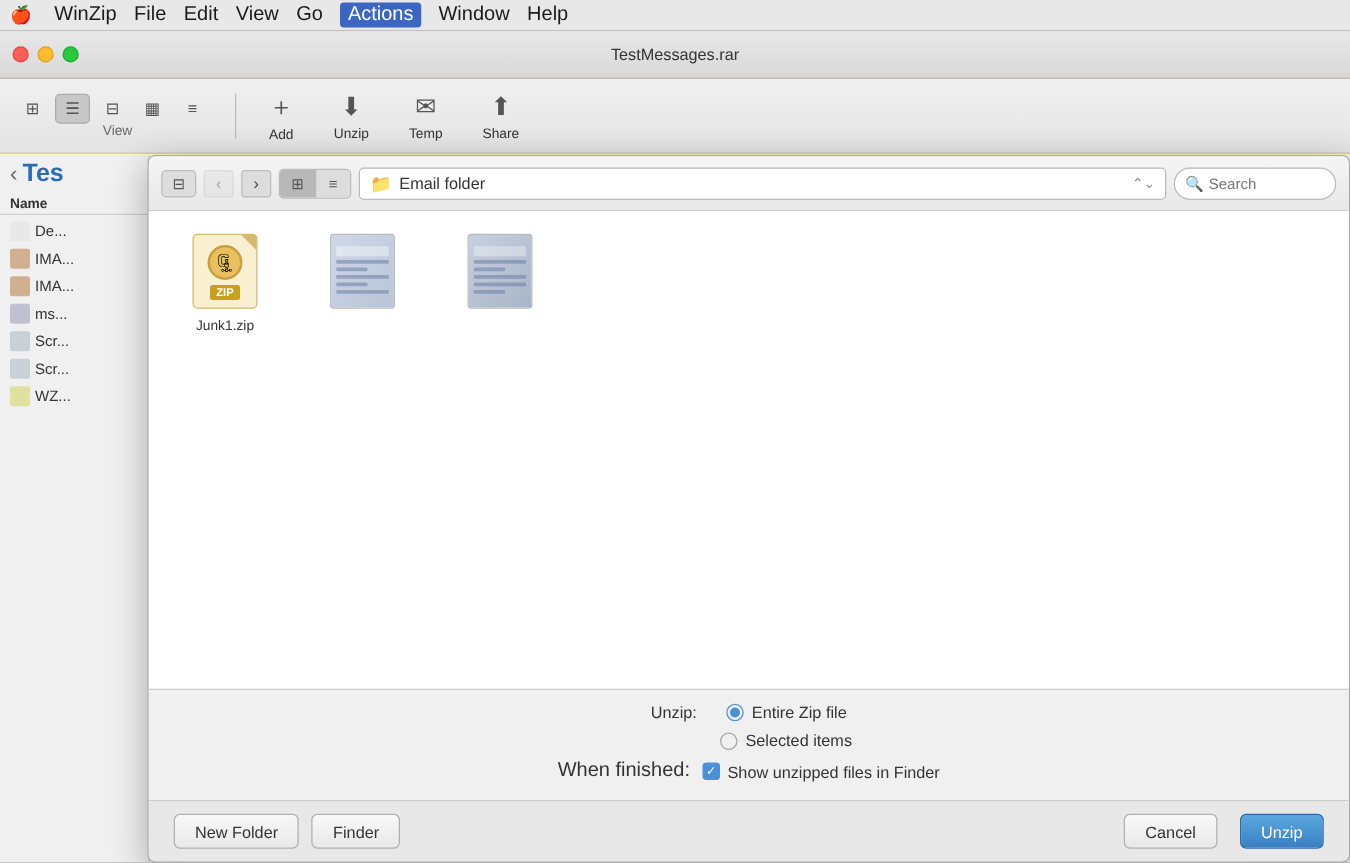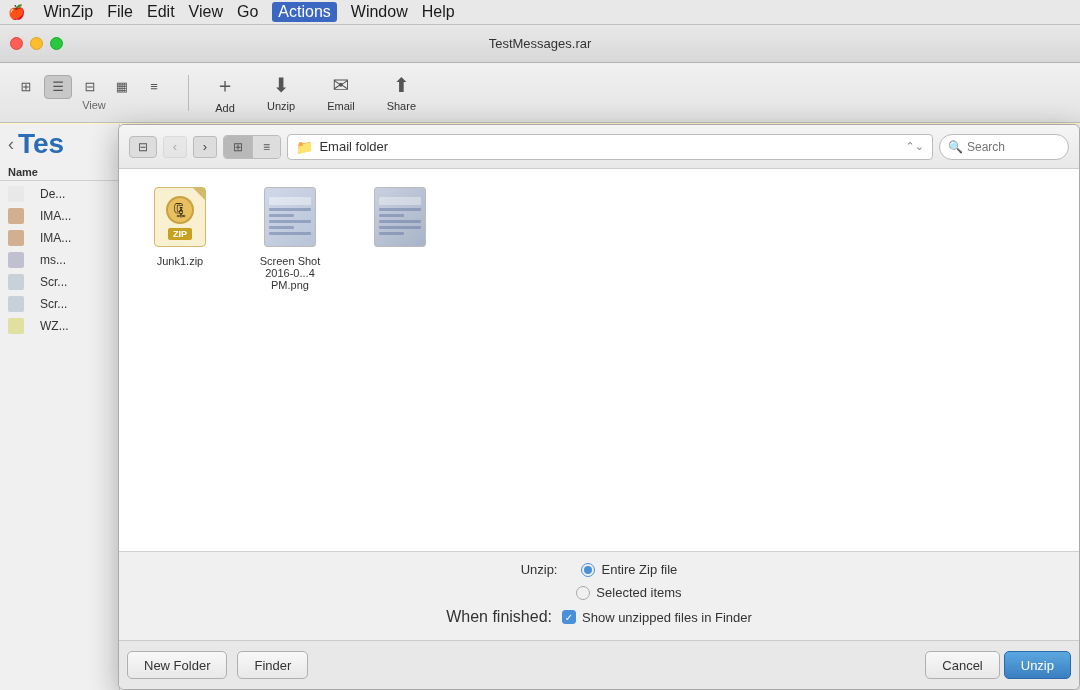--- a/index.html
+++ b/index.html
@@ -149,21 +149,21 @@
       align-items: center;
       padding: 4px 8px;
       cursor: pointer;
     }
     .sidebar-back {
       font-size: 18px;
       color: #666;
       margin-right: 4px;
     }
     .sidebar-title {
-      font-size: 28px;
+      font-size: 20px;
       font-weight: bold;
       color: #2a6db5;
       white-space: nowrap;
       overflow: hidden;
       text-align: right;
     }
     .sidebar-column-header {
       padding: 2px 8px;
       font-size: 11px;
       font-weight: 600;
@@ -171,21 +171,21 @@
       border-bottom: 1px solid #d0d0d0;
       margin-bottom: 2px;
     }
     .sidebar-item {
       display: flex;
       align-items: center;
       padding: 3px 8px;
       font-size: 12px;
       color: #333;
       cursor: pointer;
-      gap: 16px;
+      gap: 4px;
     }
     .sidebar-item .si-icon {
       width: 16px;
       height: 16px;
       flex-shrink: 0;
     }
     .sidebar-item .si-label {
       overflow: hidden;
       text-overflow: ellipsis;
       white-space: nowrap;
@@ -502,32 +502,32 @@
       justify-content: center;
       color: white;
       font-size: 10px;
     }
 
     
     .dialog-buttons {
       display: flex;
       justify-content: space-between;
       align-items: center;
-      padding: 10px 8px;
+      padding: 10px 20px;
       background: #e8e8e8;
       border-top: 1px solid #ccc;
       border-radius: 0 0 6px 6px;
     }
     .dialog-btn-left {
       display: flex;
       gap: 10px;
     }
     .dialog-btn-right {
       display: flex;
-      gap: 4px;
+      gap: 18px;
     }
     .dlg-btn {
       height: 28px;
       padding: 0 16px;
       border-radius: 5px;
       border: 1px solid #b0b0b0;
       background: linear-gradient(to bottom, #f8f8f8, #e8e8e8);
       font-size: 13px;
       color: #333;
       cursor: pointer;
@@ -611,21 +611,21 @@
         <span class="tb-label">Add</span>
       </div>
 
       <div class="toolbar-button">
         <span class="tb-icon">⬇</span>
         <span class="tb-label">Unzip</span>
       </div>
 
       <div class="toolbar-button">
         <span class="tb-icon">✉</span>
-        <span class="tb-label">Email</span>
+        <span class="tb-label">Temp</span>
       </div>
 
       <div class="toolbar-button">
         <span class="tb-icon">⬆</span>
         <span class="tb-label">Share</span>
       </div>
     </div>
 
     <div class="bg-content">
 
@@ -725,21 +725,20 @@
               <div class="ss-lines">
                 <div style="height:8px;background:rgba(255,255,255,0.4);margin-bottom:3px;border-radius:1px;"></div>
                 <div class="ss-line"></div>
                 <div class="ss-line short"></div>
                 <div class="ss-line"></div>
                 <div class="ss-line short"></div>
                 <div class="ss-line"></div>
               </div>
             </div>
           </div>
-          <span class="file-name">Screen Shot 2016-0...4 PM.png</span>
         </div>
 
         <div class="file-item">
           <div class="file-icon-wrap">
             <div class="file-zip-img screenshot-preview2">
               <div class="ss-lines">
                 <div style="height:8px;background:rgba(255,255,255,0.35);margin-bottom:3px;border-radius:1px;"></div>
                 <div class="ss-line"></div>
                 <div class="ss-line short"></div>
                 <div class="ss-line"></div>

